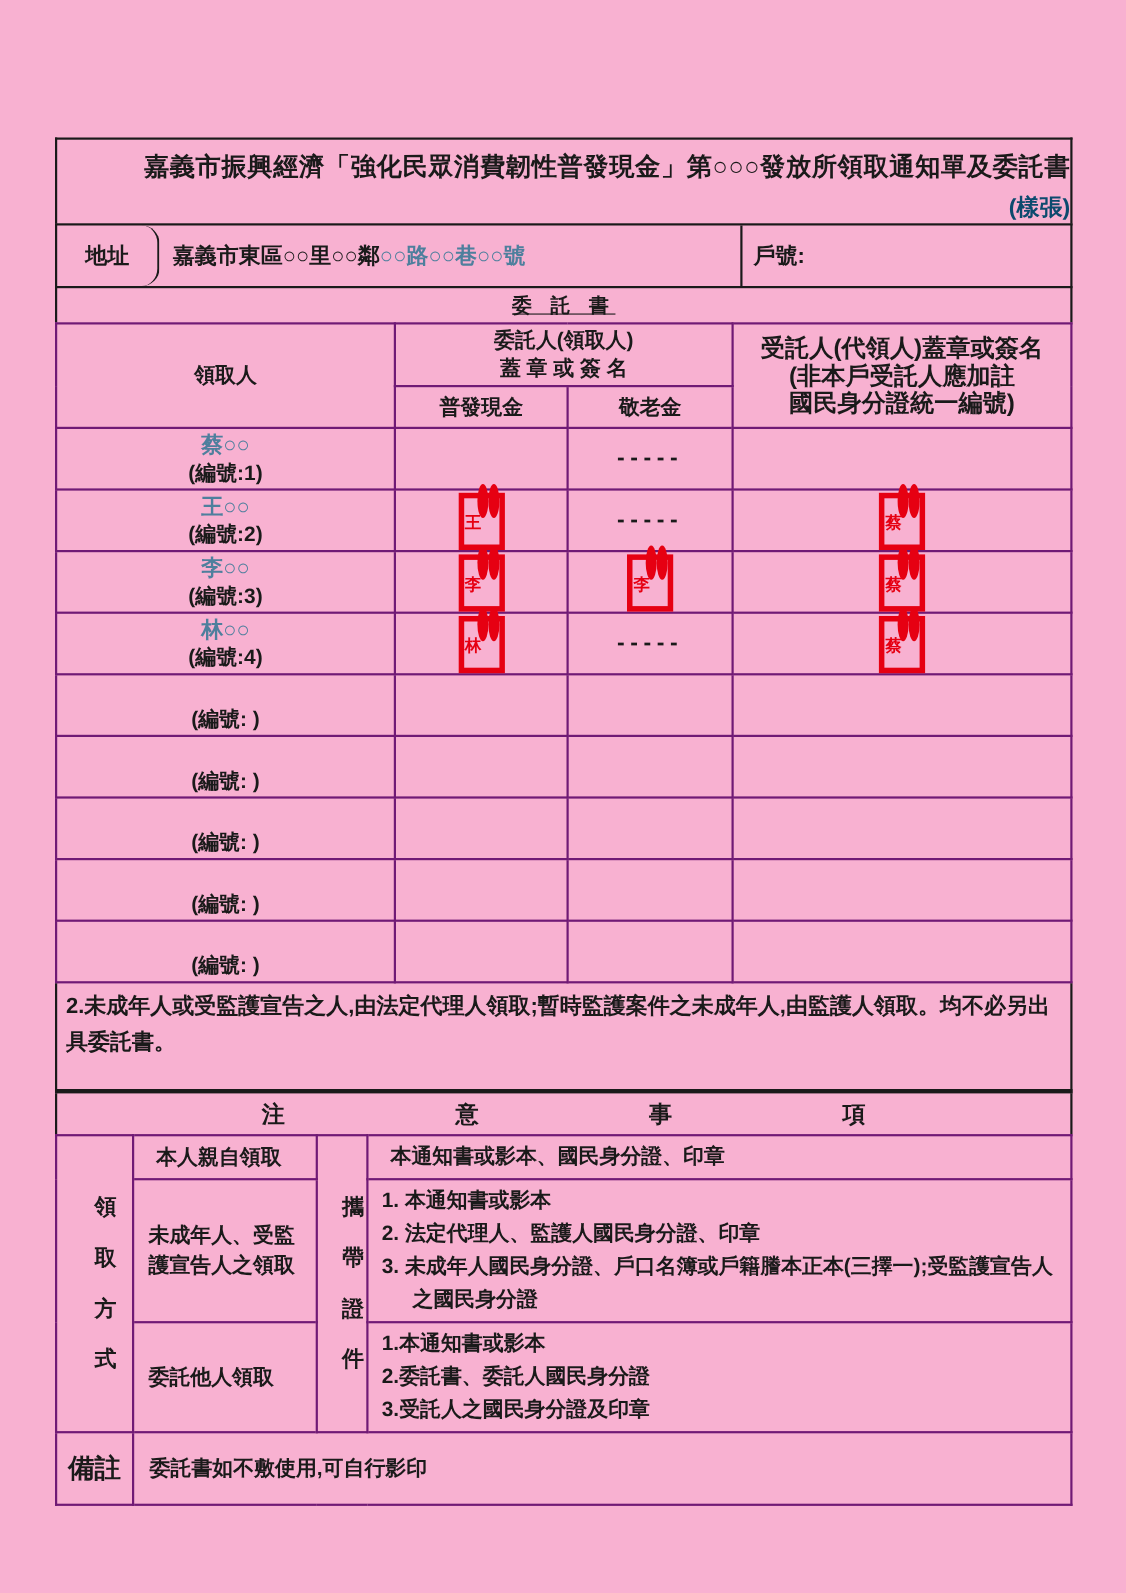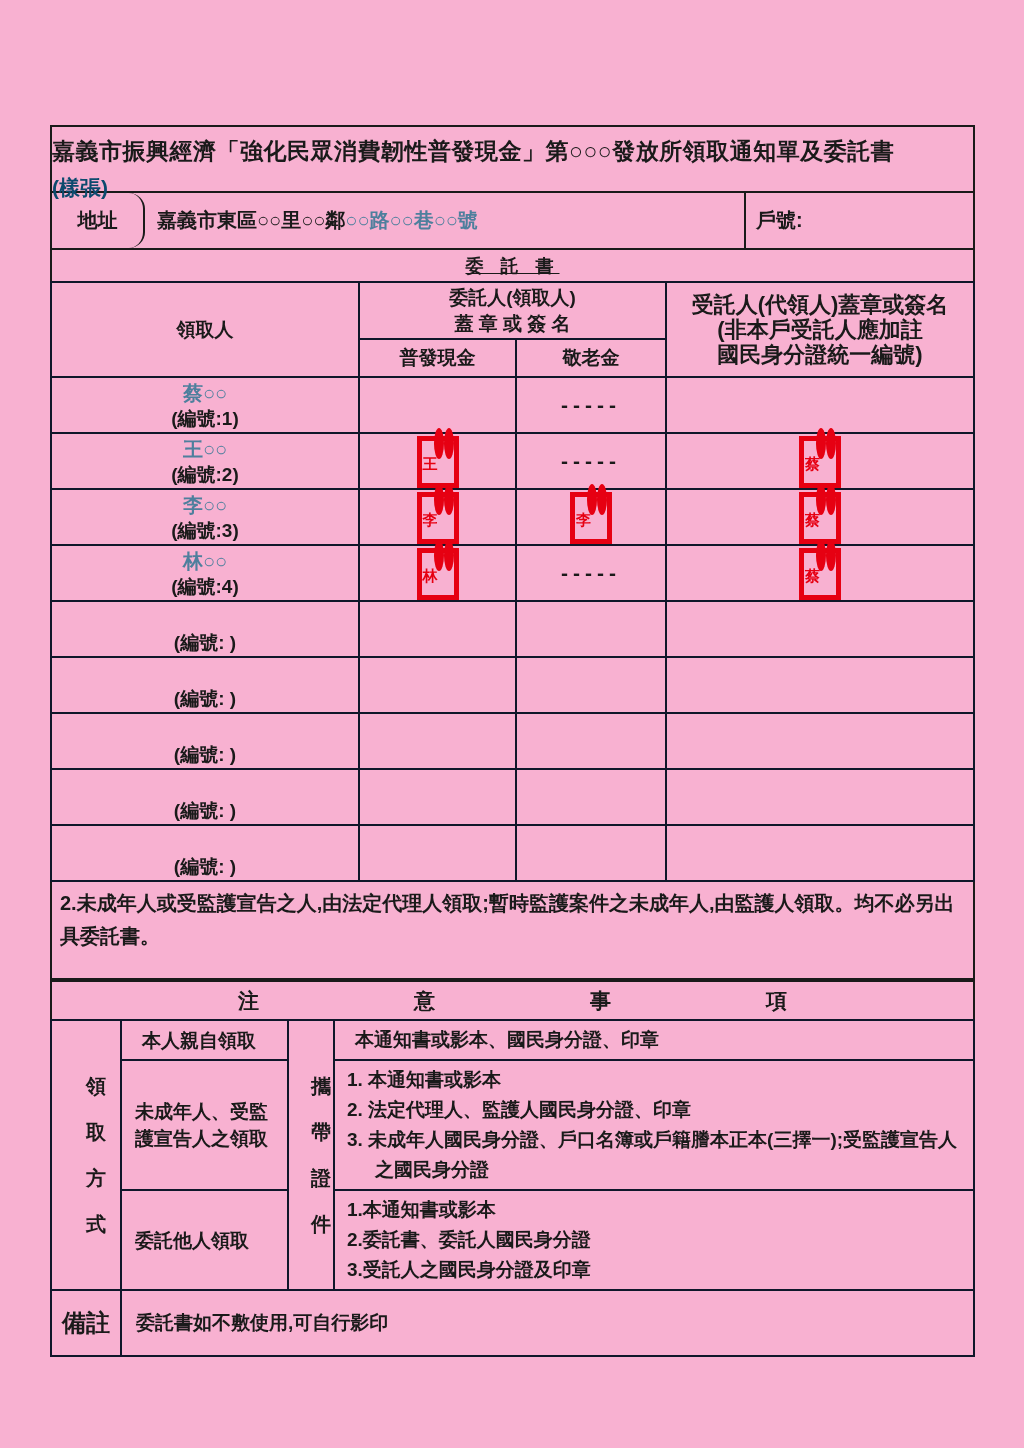--- a/index.html
+++ b/index.html
@@ -9,45 +9,45 @@
     font-family:"Liberation Sans","DejaVu Sans",sans-serif;
     font-weight:700;
     color:#1a1a1a;
     position:relative;
   }
   .doc { position:absolute; left:50px; top:125px; width:925px; }
 
   
   .title-block {
     border:2px solid #1a1a1a; border-bottom:0;
-    height:66px; text-align:left; padding-top:9px;
+    height:78px; text-align:right; padding-top:9px;
   }
   .title-line1 { font-size:23px; letter-spacing:0.5px; }
   .title-line2 { font-size:21px; color:#0c4a6e; margin-top:7px; }
 
   
   .addr-row {
     border:2px solid #1a1a1a; border-bottom:0;
     height:57px; display:flex; align-items:stretch; font-size:20px;
   }
   .addr-label { width:93px; border-right:2px solid #1a1a1a; display:flex; align-items:center; justify-content:center;border-radius:16px; }
   .addr-value { flex:1; display:flex; align-items:center; padding-left:12px; }
   .addr-value .teal { color:#4e7f9d; }
-  .addr-house { width:229px; border-left:2px solid #1a1a1a; display:flex; align-items:center; padding-left:10px; }
+  .addr-house { width:300px; border-left:2px solid #1a1a1a; display:flex; align-items:center; padding-left:10px; }
 
   
   .sect-title {
     border:2px solid #1a1a1a; border-bottom:0;
     height:33px; display:flex; align-items:center; justify-content:center;
     font-size:18px; letter-spacing:6px;text-decoration:underline;
   }
 
   
   table { border-collapse:collapse; width:925px; table-layout:fixed; }
-  td { border:2px solid #0f172a; text-align:center; vertical-align:middle;margin-left:37px; }
+  td { border:2px solid #701a75; text-align:center; vertical-align:middle;margin-left:37px; }
   .main-table td { font-size:19px; }
   .main-table .h1 td { height:57px; }
   .main-table .h2 td { height:38px; }
   .hdr-line { line-height:26px; }
   .trustee-hdr { line-height:25px; font-size:22px; }
   .r-name td { height:56px; }
   .recip-name { color:#4e7f9d; font-size:20px; min-height:26px; line-height:26px; }
   .recip-num  { font-size:19px; line-height:25px; }
   .dashes { font-size:21px; letter-spacing:5px; font-weight:700; }
 

